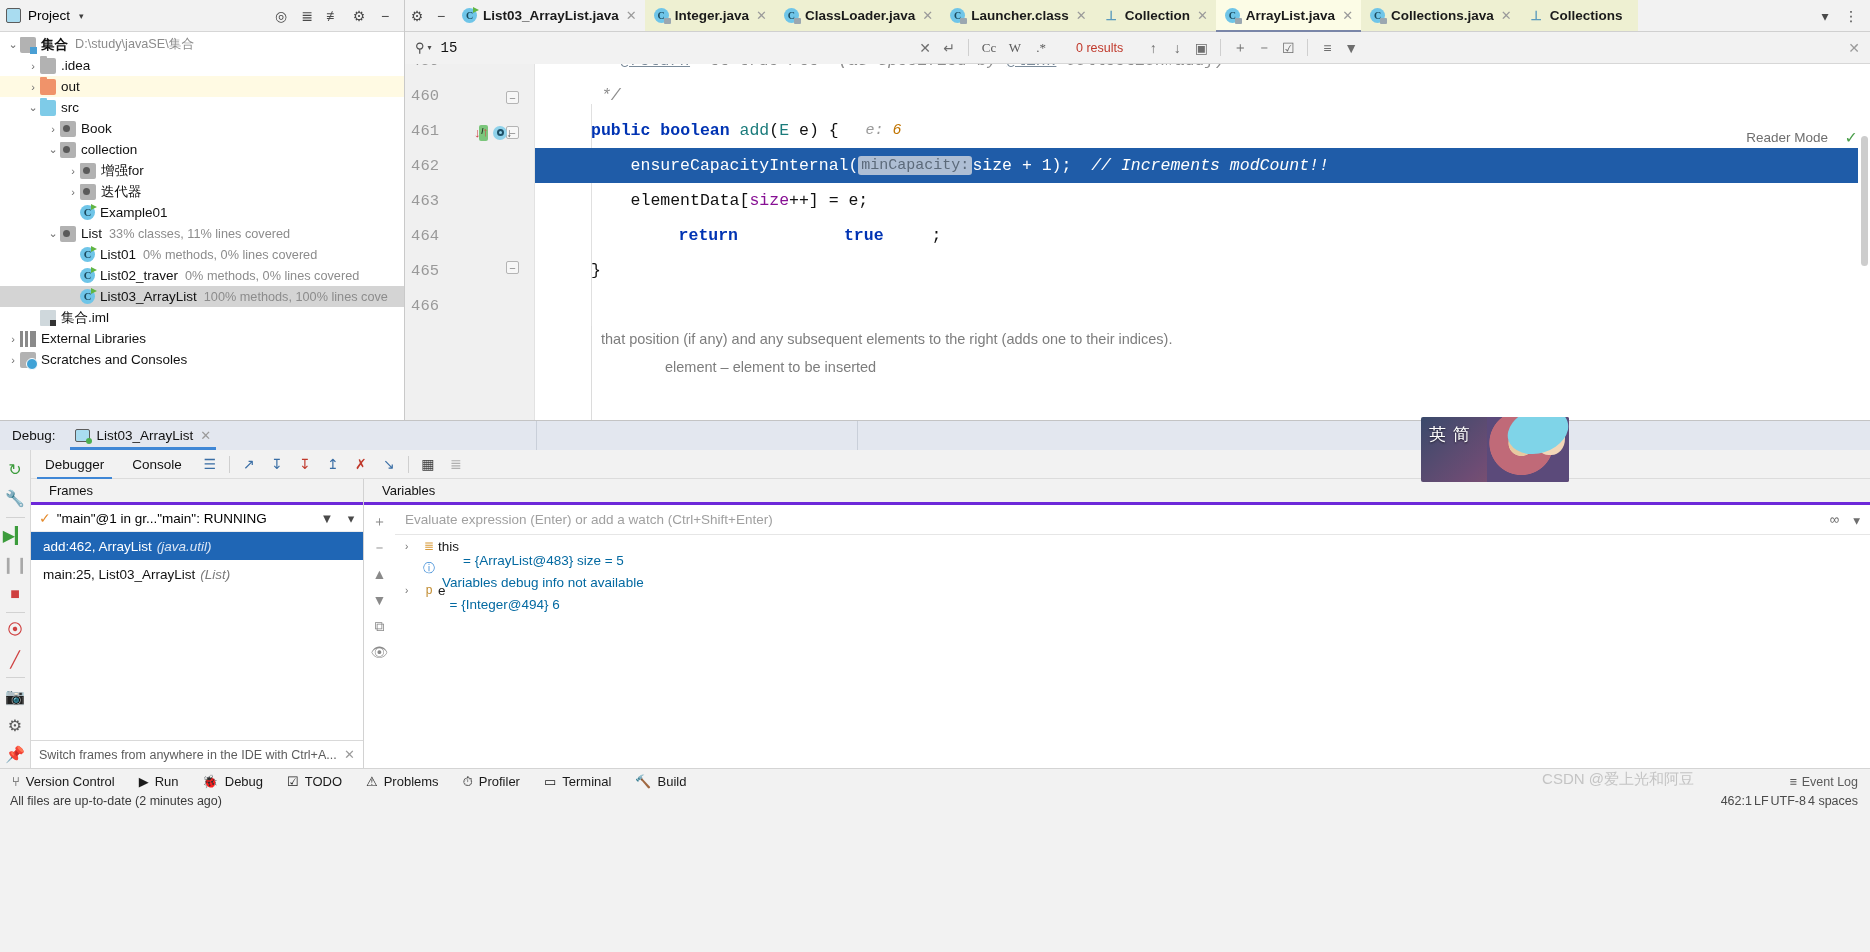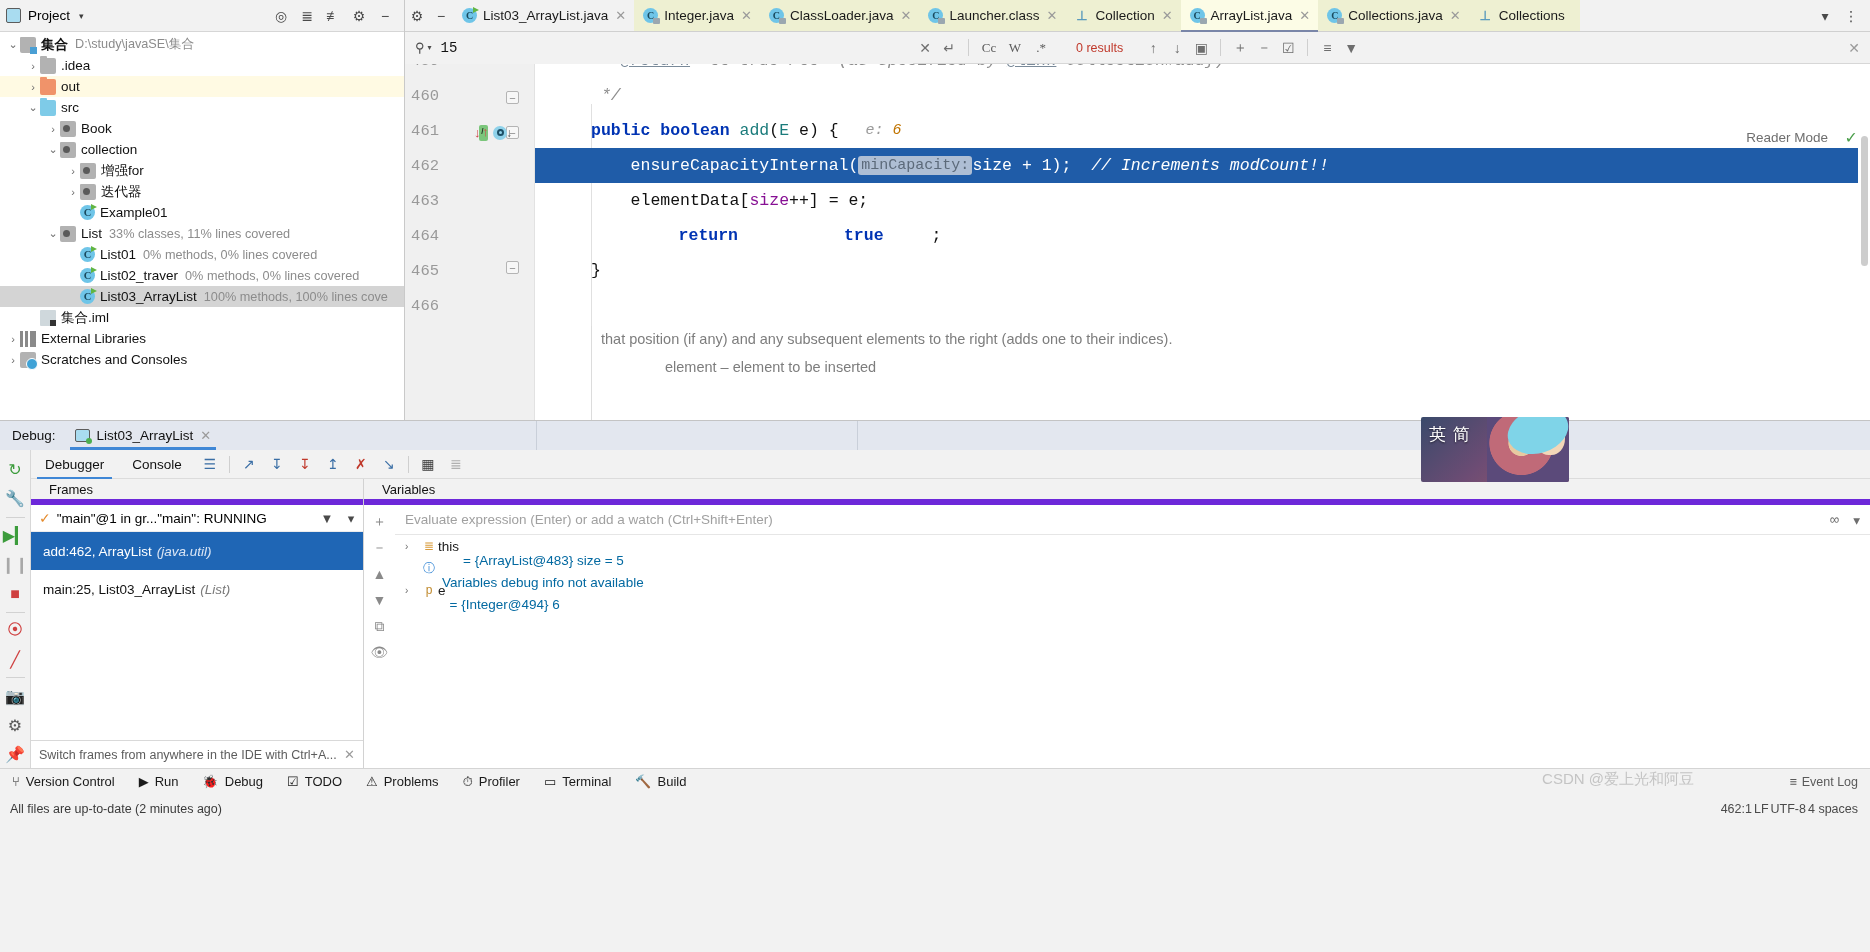--- a/index.html
+++ b/index.html
@@ -76,21 +76,21 @@
 
   #tabs { height:32px; display:flex; align-items:stretch; background:#f2f2f2; border-bottom:1px solid #d0d0d0; }
   #tabs .tbtn { width:24px; display:flex;align-items:center;justify-content:center;color:#4a4a4a;font-size:14px;}
   .tab {
     display:flex;align-items:center; padding:0 8px 0 9px; position:relative;
     background:#eef0d2; font-size:13.5px; color:#1a1a1a; white-space:nowrap; cursor:default;
   }
   .tab.plain { background:#f2f2f2; }
   .tab.active { background:#fcfce6; }
   .tab.active:after{content:"";position:absolute;left:0;right:0;bottom:-1px;height:2px;background:#7a86a8;}
-  .tab .tx { margin-right:7px; }
+  .tab .tx { margin-right:7px;font-weight:bold; }
   .tab .cls { color:#9a9a9a; font-size:13px; }
   .tab-ico{ width:15px;height:15px;margin-right:6px;flex:none;position:relative;}
   .jico{ border-radius:50%; background:#6fc5e8; color:#1a4a5e;font-size:10px;font-weight:bold;
          line-height:15px;text-align:center;font-family:"Liberation Serif",serif;}
   .jico.run:after{content:"";position:absolute;right:-2px;top:-1px;border-left:6px solid #62b543;border-top:3px solid transparent;border-bottom:3px solid transparent;}
   .jico.lock:after{content:"";position:absolute;right:-2px;bottom:-1px;width:7px;height:6px;background:#9aa7b0;border-radius:1px;}
   .iface-ico{ color:#5b9bbd; font-size:13px; line-height:15px; text-align:center; font-weight:bold;}
 
   #tabs-right { margin-left:auto; display:flex; align-items:center; background:#f2f2f2; padding-right:6px; }
   #tabs-right .ri { width:26px;text-align:center;color:#4a4a4a;font-size:14px;}
@@ -177,27 +177,27 @@
 
   #dbg-main{ flex:1; display:flex; flex-direction:column; }
   #dbg-toolbar{ height:29px; display:flex;align-items:center; background:#f2f2f2; border-bottom:1px solid #dcdcdc;}
   .dsub{ padding:0 14px; font-size:13.5px; color:#111; height:29px; display:flex;align-items:center; position:relative;}
   .dsub.active:after{content:"";position:absolute;left:6px;right:6px;bottom:0;height:2px;background:#3f87d6;}
   .tbic{ width:28px;height:29px;display:flex;align-items:center;justify-content:center;font-size:14px;color:#3a6ea5;}
   .tbsep{ width:1px;height:17px;background:#cfcfcf;margin:0 5px;}
 
   #dbg-cols{ flex:1; display:flex; }
   #frames-col{ width:333px; border-right:1px solid #d2d2d2; display:flex; flex-direction:column; background:#fff;}
-  .colhead{ height:26px; display:flex; align-items:center; padding-left:18px; font-size:13px; color:#111; background:#f2f2f2; border-bottom:6px solid #6d28d9;}
+  .colhead{ height:26px; display:flex; align-items:center; padding-left:18px; font-size:13px; color:#111; background:#f2f2f2; border-bottom:3px solid #6d28d9;}
   #frames-top{ height:27px; display:flex; align-items:center; background:#fff; border-bottom:1px solid #ececec; padding-left:8px;}
   #frames-top .chk{ color:#e58a2b; font-size:14px; margin-right:6px;}
   #frames-top .thr{ font-size:13.5px;}
   #frames-top .sp{ flex:1;}
   #frames-top .fic{ width:24px;text-align:center;color:#4a4a4a;font-size:13px;}
-  .frame{ height:38px; display:flex;align-items:center;padding-left:12px;font-size:13.5px;color:#111;}
+  .frame{ height:28px; display:flex;align-items:center;padding-left:12px;font-size:13.5px;color:#111;}
   .frame.sel{ background:#1f66b5; color:#fff;}
   .frame .it{ font-style:italic; margin-left:5px; color:#7a7a7a;}
   .frame.sel .it{ color:#dbe6f5;}
   #frames-foot{
     height:28px; border-top:1px solid #d9d9d9; display:flex; align-items:center;
     padding:0 8px; font-size:12.5px; color:#5c5c5c; background:#fff;
   }
   #frames-foot .x{ margin-left:auto; color:#9a9a9a; font-size:13px;}
 
   #vars-col{ flex:1; display:flex; flex-direction:column; background:#fff; position:relative;}
@@ -222,21 +222,21 @@
     position:absolute;left:0;right:0;top:768px;height:26px;background:#f2f2f2;
     display:flex;align-items:center;border-top:1px solid #d4d4d4;font-size:13px;
   }
   .bb{ display:flex;align-items:center;gap:6px;padding:0 12px;height:26px;color:#1a1a1a;}
   .bb .g{ font-size:13px; }
   #botbar .spacer{ flex:1;}
   #evlog{ color:#5a5a5a; font-size:12.5px; padding-right:12px; display:flex;align-items:center;gap:5px;}
 
   #statusbar{
     position:absolute;left:0;right:0;top:794px;height:22px;background:#f2f2f2;
-    display:flex;align-items:flex-end;font-size:12.5px;color:#3a3a3a;padding-left:10px;
+    display:flex;align-items:flex-start;font-size:12.5px;color:#3a3a3a;padding-left:10px;
   }
   #statusbar .right{ margin-left:auto; display:flex; align-items:center; gap:2px; padding-right:12px; color:#4a4a4a;}
 
   
   #fill{ position:absolute;left:0;right:0;top:816px;bottom:0;background:#f2f2f2;}
 
   
   #ime{
     position:absolute; left:1421px; top:417px; width:148px; height:65px;
     background:linear-gradient(135deg,#3a4a6b 0%,#6d4c74 50%,#9a5a6a 100%);

